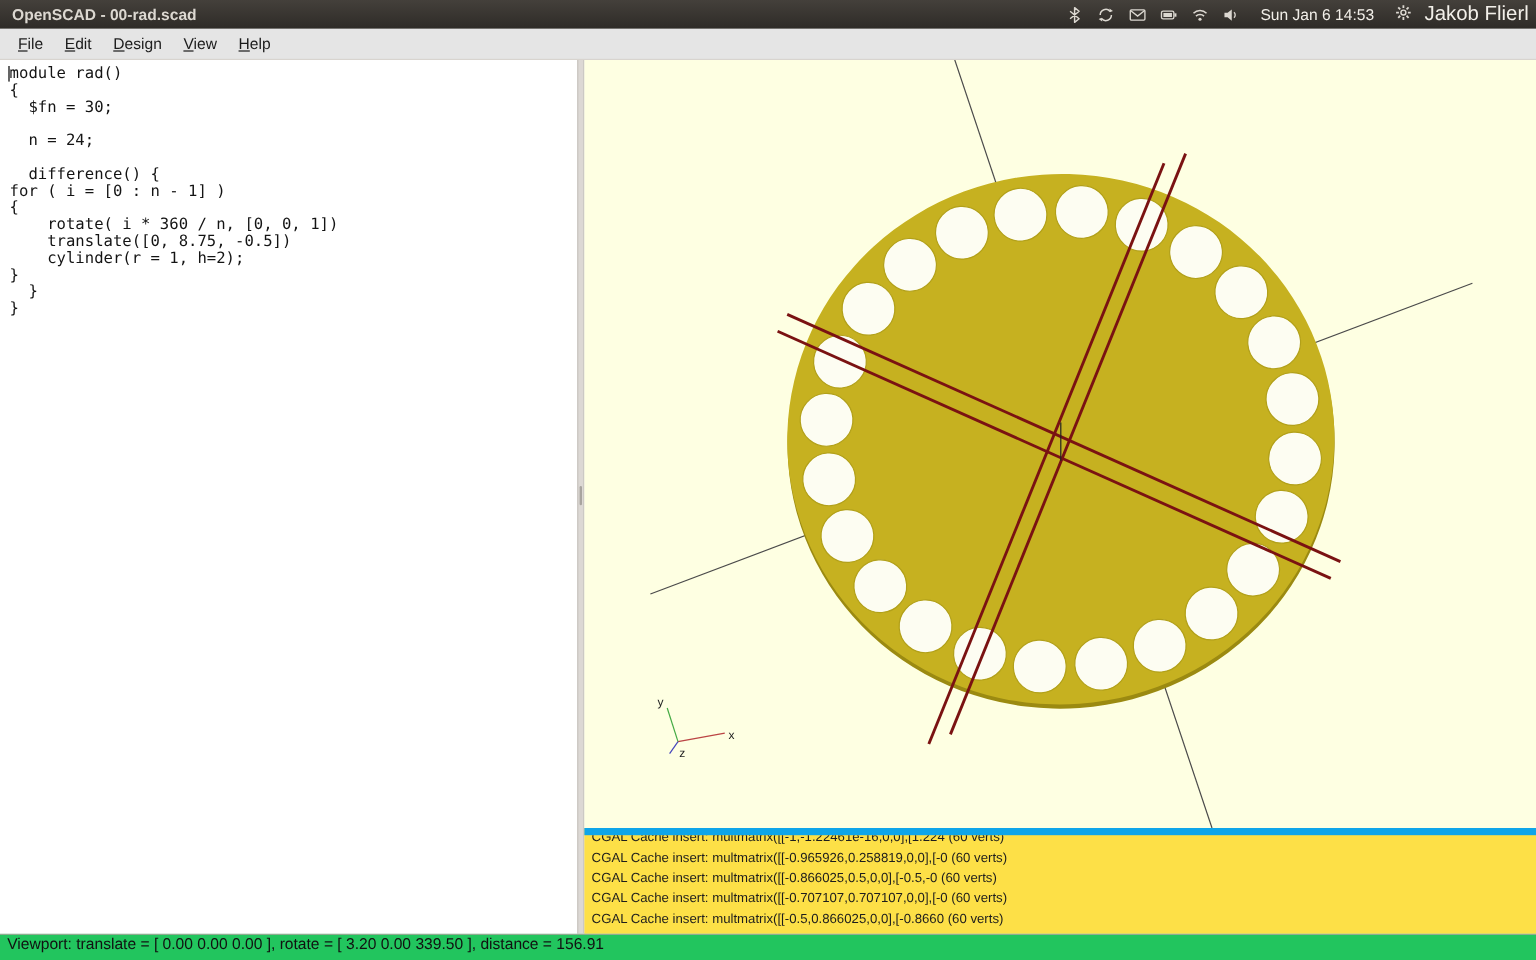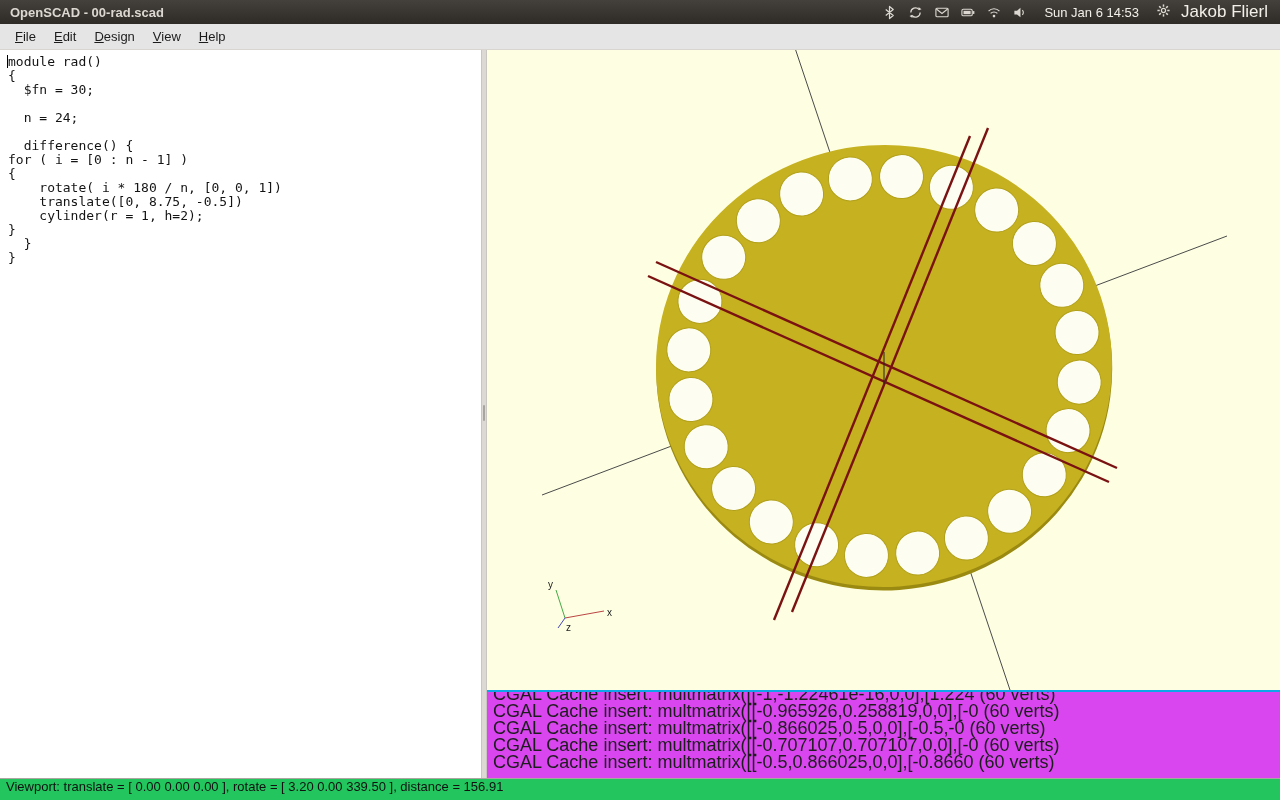--- a/index.html
+++ b/index.html
@@ -1,20 +1,20 @@
 <!DOCTYPE html>
 <html><head>
 <meta charset="utf-8">
 <style>
   *{margin:0;padding:0;box-sizing:border-box}
   html,body{width:1280px;height:800px;overflow:hidden;font-family:"Liberation Sans",sans-serif;background:#fff}
   #app{width:1280px;height:800px;display:flex;flex-direction:column}
 
   
-  .top-panel{height:24px;background:linear-gradient(#44403b,#2e2b27);color:#dcd8d1;display:flex;align-items:center;padding:0 12px 0 6px;flex:0 0 auto}
+  .top-panel{height:24px;background:linear-gradient(#44403b,#2e2b27);color:#dcd8d1;display:flex;align-items:center;padding:0 6px 0 6px;flex:0 0 auto}
   .panel-title{font-weight:bold;font-size:13px;margin-left:4px;white-space:nowrap}
   .panel-right{margin-left:auto;display:flex;align-items:center;gap:9px}
   .tray-icon{width:17px;height:17px;display:flex;align-items:center;justify-content:center;cursor:default}
   .panel-clock{font-size:13px;color:#f2efe9;margin:0 7px;white-space:nowrap;cursor:default}
   .panel-user{font-size:17px;color:#f2efe9;display:flex;align-items:flex-start;gap:9px;white-space:nowrap;cursor:default}
 
   
   .menubar{height:26px;background:#e5e5e5;border-bottom:1px solid #d8d4cf;display:flex;align-items:center;padding-left:6px;flex:0 0 auto}
   .menu-item{display:inline-block;font-size:13px;color:#1c1c1c;padding:4px 9px;cursor:default}
   .menu-item::first-letter{text-decoration:underline}
@@ -24,21 +24,21 @@
   .editor{width:481px;background:#fff;font-family:"DejaVu Sans Mono","Liberation Mono",monospace;font-size:13px;line-height:14px;color:#141414;padding:5px 0 8px 8px;position:relative;overflow:hidden;flex:0 0 auto}
   .code-line{white-space:pre;height:14px}
   .caret{position:absolute;left:7px;top:5px;width:1px;height:13px;background:#000}
   .splitter{width:6px;background:#dcd8d4;border-left:1px solid #c9c5c0;border-right:1px solid #c9c5c0;position:relative;flex:0 0 auto;cursor:col-resize}
   .splitter-handle{position:absolute;top:355px;left:1px;width:2px;height:16px;background:#a8a49f;border-radius:2px}
 
   .right-col{flex:1;display:flex;flex-direction:column;min-width:0}
   .viewport{height:640px;flex:0 0 auto;position:relative;cursor:crosshair}
   .viewport svg{display:block}
 
-  .console{flex:1;background:#d946ef;border-top:2px solid #0ea5e9;overflow:hidden;font-size:18px;color:#1d1d1d;position:relative}
+  .console{flex:1;background:#fde047;border-top:6px solid #0ea5e9;overflow:hidden;font-size:11px;color:#1d1d1d;position:relative}
   .console-inner{margin-top:-6px;padding-left:6px}
   .console-line{height:17px;line-height:17px;white-space:nowrap}
 
   .statusbar{height:22px;background:#22c55e;border-top:1px solid #aba69f;display:flex;padding-left:6px;font-size:13px;color:#111;flex:0 0 auto;white-space:nowrap}
 </style>
 </head>
 <body>
 
 <div id="app">
 
@@ -117,21 +117,21 @@
       <div>
           <div class="code-line">module rad()</div>
           <div class="code-line">{</div>
           <div class="code-line">  $fn = 30;</div>
           <div class="code-line">&nbsp;</div>
           <div class="code-line">  n = 24;</div>
           <div class="code-line">&nbsp;</div>
           <div class="code-line">  difference() {</div>
           <div class="code-line">for ( i = [0 : n - 1] )</div>
           <div class="code-line">{</div>
-          <div class="code-line">    rotate( i * 180 / n, [0, 0, 1])</div>
+          <div class="code-line">    rotate( i * 360 / n, [0, 0, 1])</div>
           <div class="code-line">    translate([0, 8.75, -0.5])</div>
           <div class="code-line">    cylinder(r = 1, h=2);</div>
           <div class="code-line">}</div>
           <div class="code-line">  }</div>
           <div class="code-line">}</div>
           <div class="code-line">&nbsp;</div>
         </div>
     </div>
     <div class="splitter">
       <div class="splitter-handle"></div>

